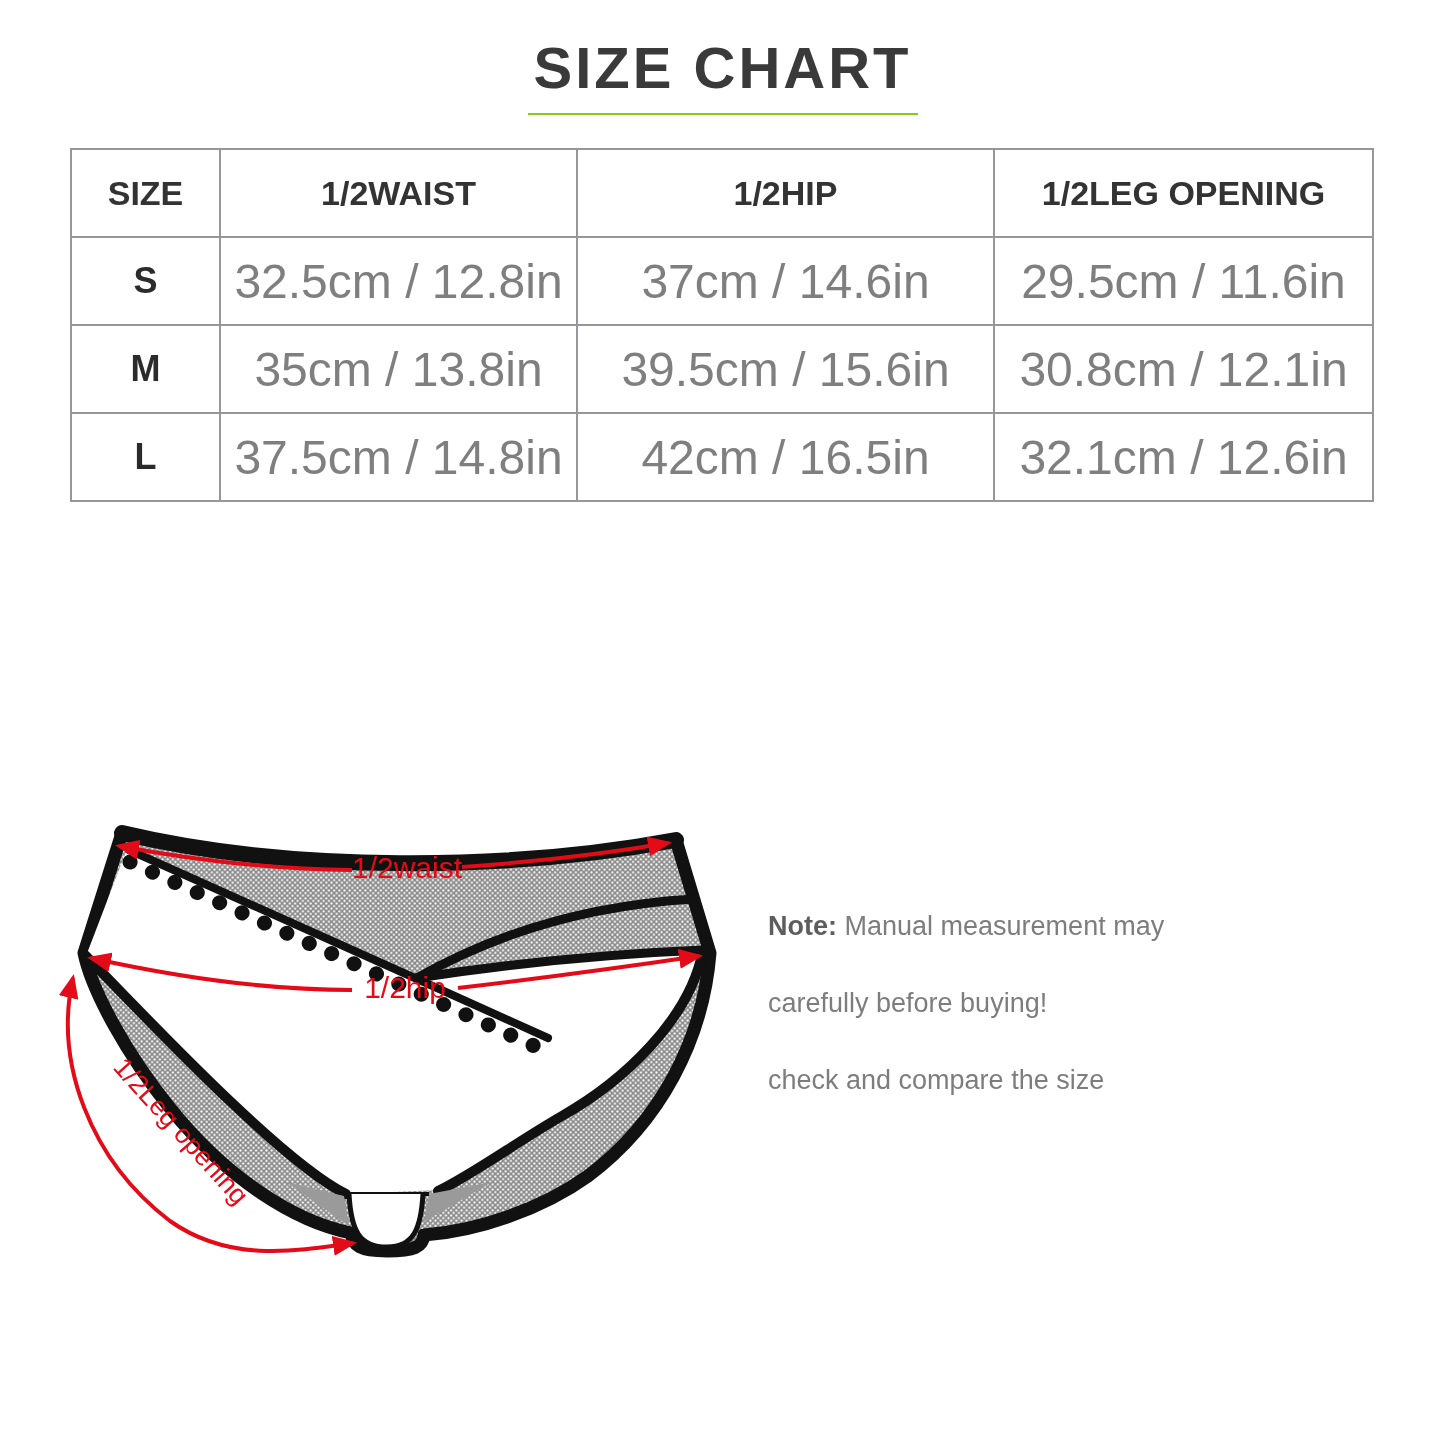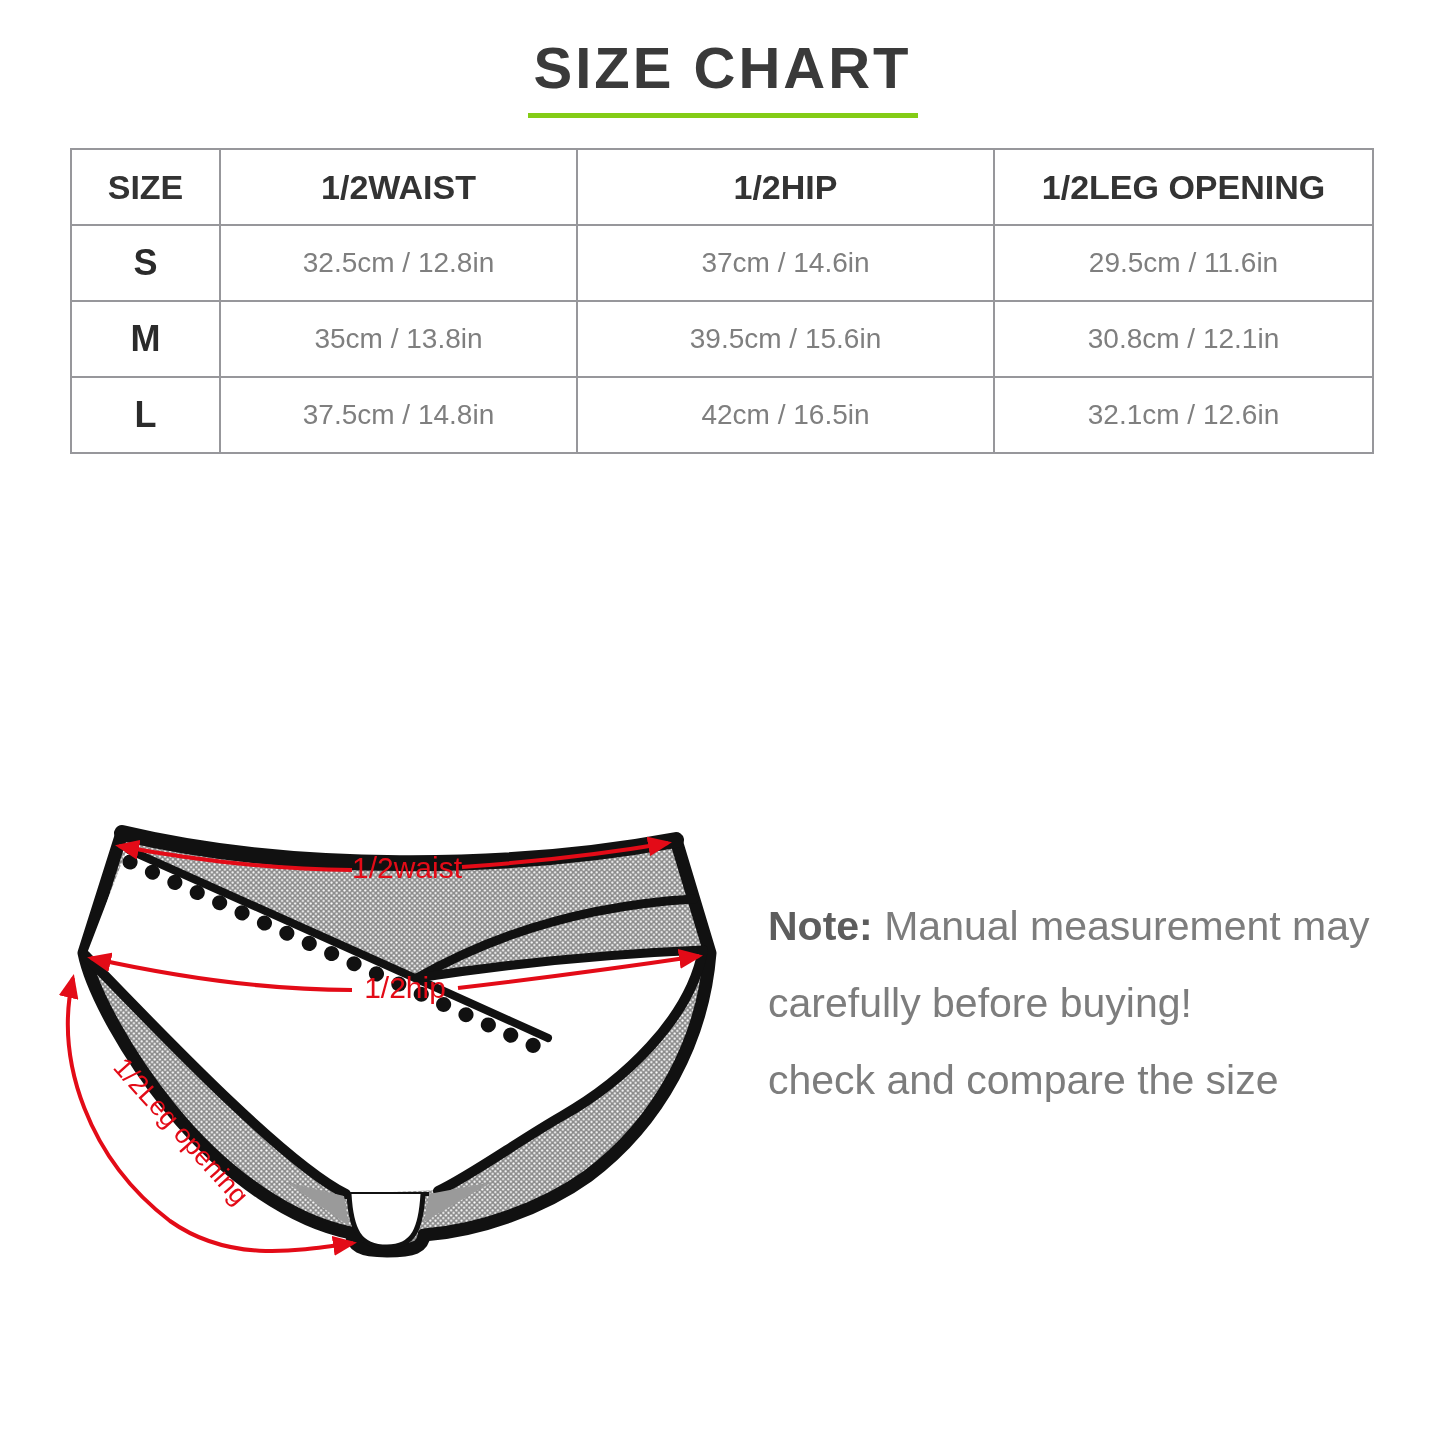--- a/index.html
+++ b/index.html
@@ -2,41 +2,41 @@
 <html><head>
 <meta charset="utf-8">
 <style>
   html,body{margin:0;padding:0;background:#fff;}
   .page{position:relative;width:1445px;height:1445px;background:#fff;overflow:hidden;
         font-family:"Liberation Sans","DejaVu Sans",sans-serif;}
 
   
   .title-wrap{position:absolute;top:34px;left:0;width:100%;text-align:center;}
   .title{display:inline-block;font-size:58px;font-weight:bold;color:#3a3a3a;
-         letter-spacing:3px;border-bottom:5px solid #84cc16;padding:0 6px 12px 6px;}
+         letter-spacing:3px;border-bottom:2px solid #84cc16;padding:0 6px 12px 6px;}
 
   
   table.size-chart{position:absolute;left:70px;top:148px;width:1302px;
         border-collapse:collapse;table-layout:fixed;}
   table.size-chart th,table.size-chart td{
         border:2px solid #97979b;height:62px;text-align:center;vertical-align:middle;
-        padding:6px;overflow:hidden;white-space:nowrap;}
+        padding:12px;overflow:hidden;white-space:nowrap;}
   table.size-chart thead th{font-size:34px;font-weight:bold;color:#333;}
   table.size-chart tbody th{font-size:36px;font-weight:bold;color:#2b2b2b;}
-  table.size-chart tbody td{font-size:28px;font-weight:normal;color:#7f7f7f;}
+  table.size-chart tbody td{font-size:48px;font-weight:normal;color:#7f7f7f;}
 
   
   .figure{position:absolute;left:50px;top:790px;width:680px;height:480px;}
   .figure svg{display:block;width:100%;height:100%;}
   .red-label{font-size:30px;fill:#e30b17;}
   .red-label-small{font-size:27px;fill:#e30b17;}
 
   
   .note{position:absolute;left:768px;top:888px;width:620px;
-        font-size:41px;color:#7d7d7d;line-height:77px;}
+        font-size:27px;color:#7d7d7d;line-height:77px;}
   .note .note-label{font-weight:bold;color:#5d5d5d;}
 </style>
 </head>
 <body>
 
 <div class="page">
 
   <div class="title-wrap">
     <span class="title">SIZE CHART</span>
   </div>

